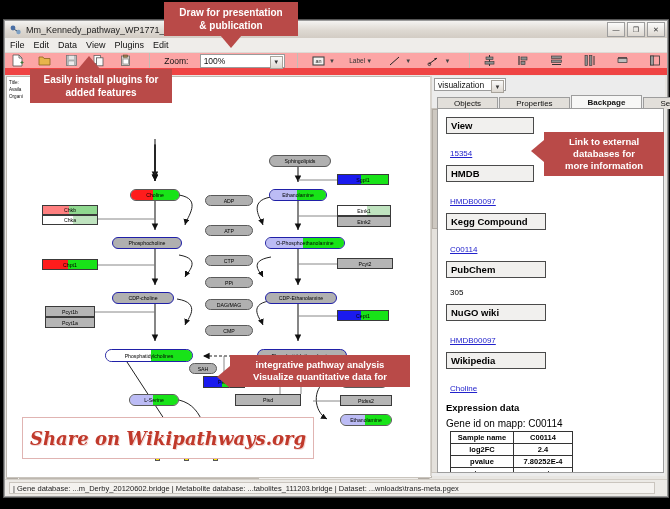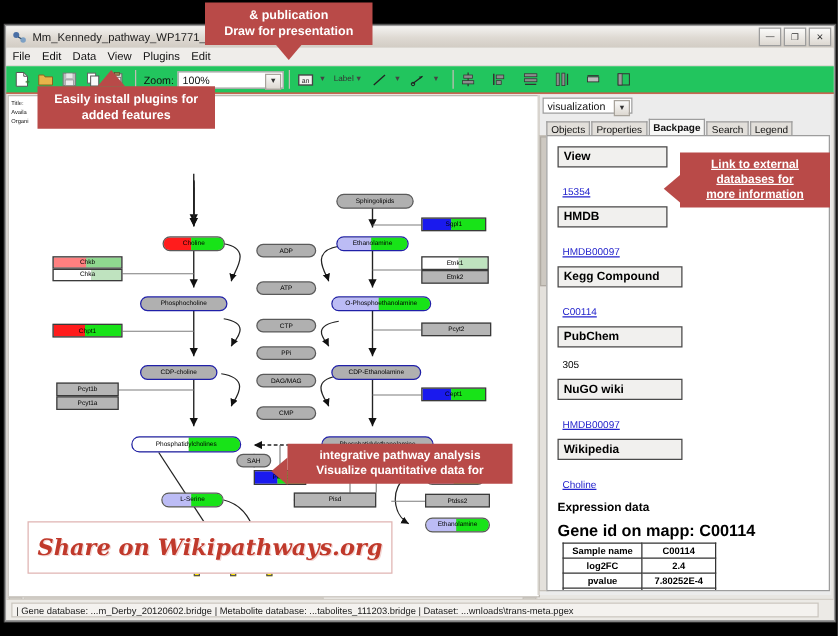--- a/index.html
+++ b/index.html
@@ -18,22 +18,22 @@
   .tb-btns{position:absolute;right:2px;top:1px;display:flex;gap:2px;}
   .tb-btn{width:16px;height:13px;border:1px solid #9d9d9d;background:linear-gradient(180deg,#fbfbfa,#ddd8d1);
           font-size:7px;color:#333;display:flex;align-items:center;justify-content:center;}
 
   
   .menubar{position:absolute;left:0;top:17px;width:100%;height:15px;background:#efedea;
      border-bottom:1px solid #dedad4;display:flex;align-items:center;padding-left:5px;box-sizing:border-box;}
   .menubar span{font-size:9px;color:#111;margin-right:9px;white-space:nowrap;}
 
   
-  .toolbar{position:absolute;left:0;top:32px;width:100%;height:22px;background:#22c55e;
-     border-bottom:1px solid #ef4444;display:flex;align-items:center;padding-left:4px;box-sizing:border-box;}
+  .toolbar{position:absolute;left:0;top:32px;width:100%;height:22px;background:#fca5a5;
+     border-bottom:7px solid #ef4444;display:flex;align-items:center;padding-left:4px;box-sizing:border-box;justify-content:space-between;}
   .tbi{width:16px;height:16px;margin-right:3px;display:flex;align-items:center;justify-content:center;flex:none;}
   .tbsep{width:1px;height:15px;background:#c2bdb5;margin:0 4px;flex:none;}
   .zoomlbl{font-size:8.5px;color:#111;margin:0 3px 0 2px;}
   .combo{height:14px;border:1px solid #9b9b9b;background:#fff;display:flex;align-items:center;
          font-size:8.5px;color:#111;padding-left:3px;box-sizing:border-box;position:relative;}
   .combo .arrow{position:absolute;right:1px;top:1px;width:11px;height:11px;
      background:linear-gradient(180deg,#fafaf9,#ddd8d1);border:1px solid #a8a39b;
      display:flex;align-items:center;justify-content:center;font-size:6px;color:#333;}
   .dd{display:flex;align-items:center;margin-right:2px;}
   .dd .lab{font-size:6.5px;color:#333;margin-right:1px;}
@@ -44,31 +44,31 @@
               border:1px solid #bdb8b1;overflow:hidden;}
   .sidebar{position:absolute;left:427px;top:55px;width:233px;height:400px;background:#ececec;}
   .vsplit{position:absolute;left:425px;top:55px;width:3px;height:400px;background:#d8d4ce;}
 
   
   .visCombo{position:absolute;left:429px;top:57px;width:72px;height:13px;}
 
   
   .tabs{position:absolute;left:432px;top:74px;width:220px;height:14px;display:flex;align-items:flex-end;}
   .tab{height:12px;border:1px solid #9d9d9d;border-bottom:none;background:#e2dfda;font-size:8px;color:#111;
-       padding:0 3px;display:flex;align-items:center;margin-right:1px;box-sizing:border-box;}
+       padding:0 16px;display:flex;align-items:center;margin-right:1px;box-sizing:border-box;}
   .tab.active{background:#f7f7f6;height:14px;font-weight:bold;}
   .tabBody{position:absolute;left:432px;top:87px;width:225px;height:363px;background:#fff;border:1px solid #9d9d9d;overflow:hidden;}
 
   .bp{position:absolute;left:8px;top:8px;width:200px;}
   .bpHead{border:1px solid #4a4a4a;background:#f1f0ee;font-size:9.5px;font-weight:bold;color:#000;
           padding:2px 4px;width:88px;box-sizing:border-box;margin-bottom:3px;}
   .bpLink{font-size:8px;color:#2222cc;margin:12px 0 7px 4px;display:inline-block;}
   .bpVal{font-size:8px;color:#000;margin:0 0 7px 4px;display:inline-block;}
   .bpSec{font-size:9.5px;font-weight:bold;color:#000;margin:2px 0 5px 0;}
-  .bpNote{font-size:13px;color:#000;margin:0 0 2px 0;font-weight:bold;}
+  .bpNote{font-size:10px;color:#000;margin:0 0 2px 0;font-weight:normal;}
   table.expr{border-collapse:collapse;margin-left:4px;}
   table.expr td{border:1px solid #333;font-size:7.5px;text-align:center;padding:1px 3px;
                 font-weight:bold;color:#000;background:#fff;}
   table.expr td.k{width:56px;}
   table.expr td.v{width:52px;}
 
   
   .sbScroll{position:absolute;left:426px;top:87px;width:6px;height:363px;background:#e4e1dc;border:1px solid #c7c2bb;}
   .sbThumb{position:absolute;left:0;top:0;width:100%;height:120px;background:#cdc8c1;border:1px solid #b0aaa2;box-sizing:border-box;}
 
@@ -584,32 +584,32 @@
 
     <div class="statusbar">
       <div class="statusInner">
         <span>| Gene database: ...m_Derby_20120602.bridge | Metabolite database: ...tabolites_111203.bridge | Dataset: ...wnloads\trans-meta.pgex</span>
       </div>
     </div>
 
   </div>
 
   <div class="callout" style="left:164px;top:2px;width:134px;">
+    <div>Draw for presentation</div>
     <div>&amp; publication</div>
-    <div>Draw for presentation</div>
   </div>
   <div class="ar ar-down" style="left:220px;top:35px;"></div>
 
   <div class="callout" style="left:30px;top:69px;width:142px;">
     <div>Easily install plugins for</div>
     <div>added features</div>
   </div>
   <div class="ar ar-up" style="left:78px;top:56px;"></div>
 
-  <div class="callout" style="left:544px;top:122px;width:120px;font-size:9.5px;line-height:12px;text-decoration:underline;">
+  <div class="callout" style="left:544px;top:132px;width:120px;font-size:9.5px;line-height:12px;">
     <div>Link  to external</div>
     <div>databases  for</div>
     <div>more information</div>
   </div>
   <div class="ar ar-left" style="left:531px;top:140px;"></div>
 
   <div class="callout" style="left:230px;top:355px;width:180px;font-size:9.5px;line-height:12px;">
     <div>integrative pathway analysis</div>
     <div>Visualize quantitative data  for</div>
   </div>

